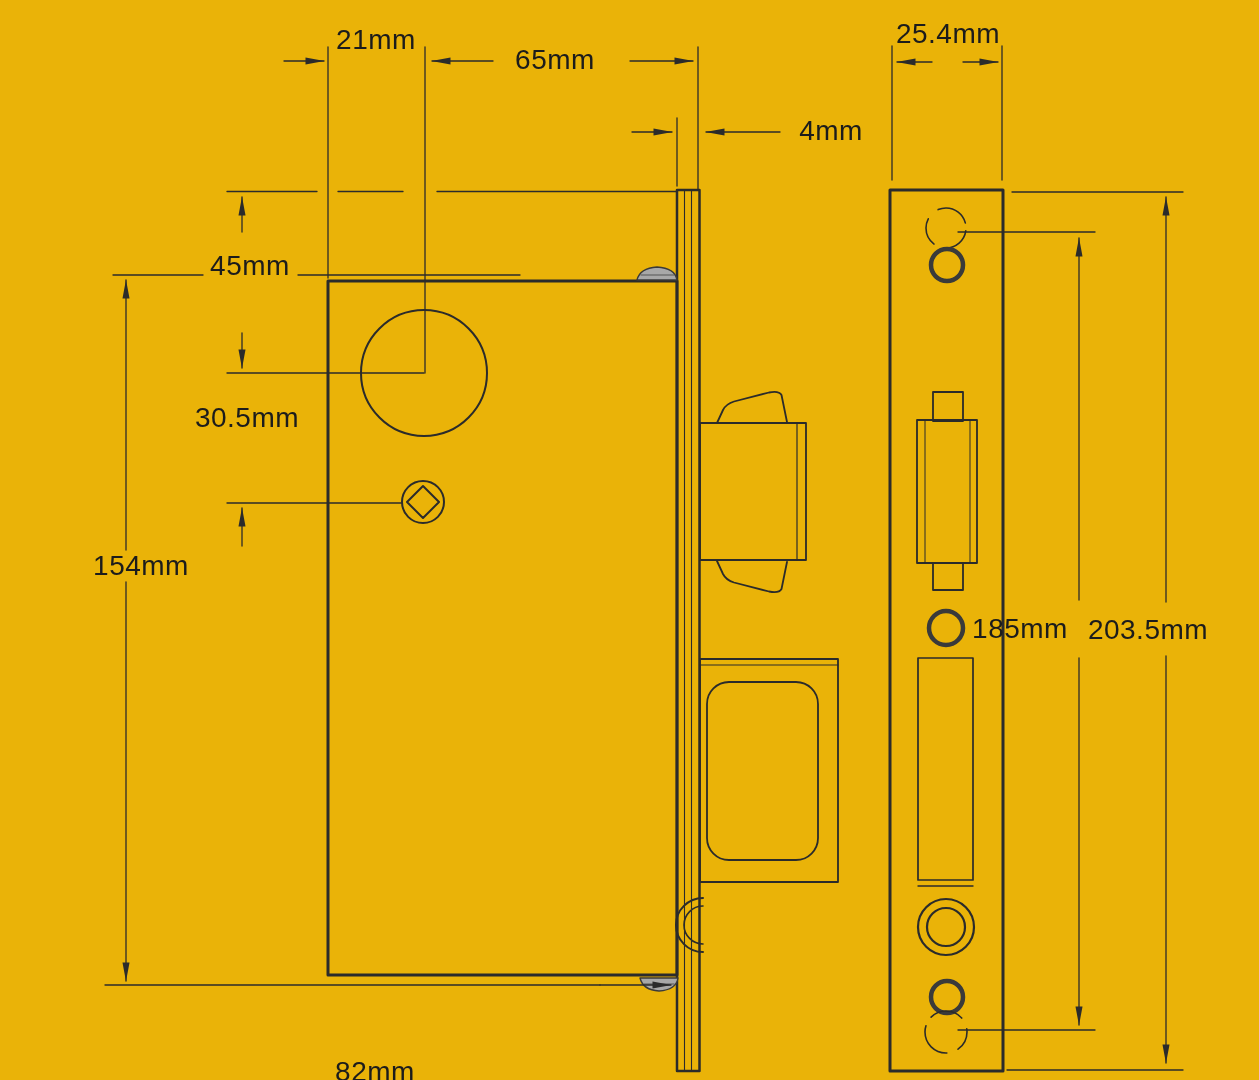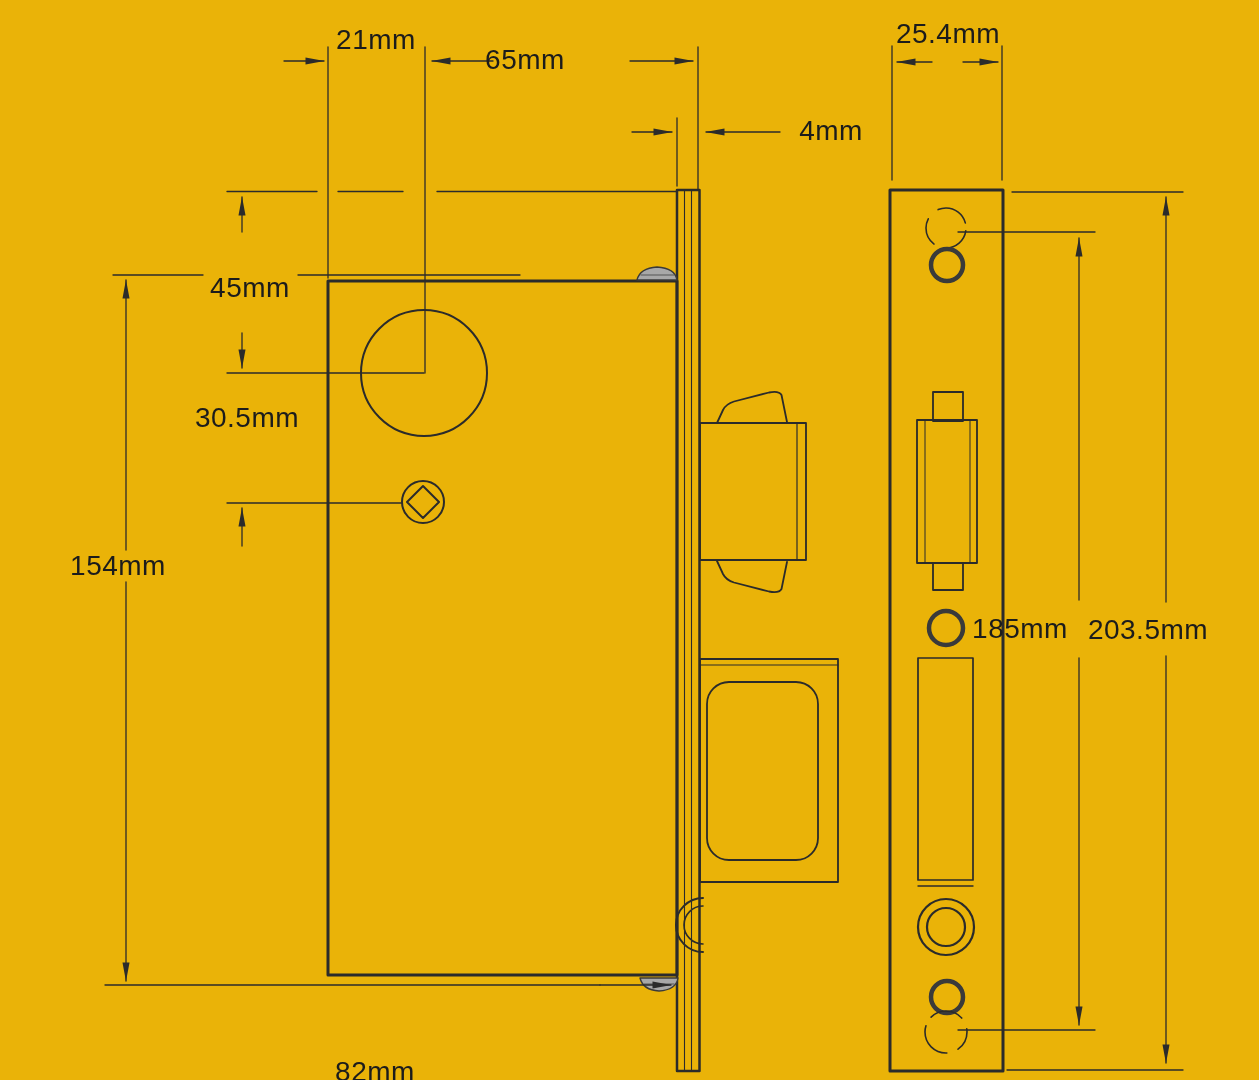--- a/index.html
+++ b/index.html
@@ -142,22 +142,22 @@
         <line x1="1079" y1="658" x2="1079" y2="1025" marker-end="url(#arr)"></line>
       </g>
       <g>
         <line x1="1166" y1="602" x2="1166" y2="197" marker-end="url(#arr)"></line>
         <line x1="1166" y1="656" x2="1166" y2="1063" marker-end="url(#arr)"></line>
       </g>
     </g>
   </svg>
 
   <div class="dim-label" style="left:376px;top:40px">21mm</div>
-  <div class="dim-label" style="left:525px;top:60px">65mm</div>
+  <div class="dim-label" style="left:555px;top:60px">65mm</div>
   <div class="dim-label" style="left:831px;top:131px">4mm</div>
   <div class="dim-label" style="left:948px;top:34px">25.4mm</div>
-  <div class="dim-label" style="left:250px;top:288px">45mm</div>
+  <div class="dim-label" style="left:250px;top:266px">45mm</div>
   <div class="dim-label" style="left:247px;top:418px">30.5mm</div>
-  <div class="dim-label" style="left:118px;top:566px">154mm</div>
+  <div class="dim-label" style="left:141px;top:566px">154mm</div>
   <div class="dim-label" style="left:375px;top:1072px">82mm</div>
   <div class="dim-label" style="left:1020px;top:629px">185mm</div>
   <div class="dim-label" style="left:1148px;top:630px">203.5mm</div>
 </div>
 
 </body></html>

